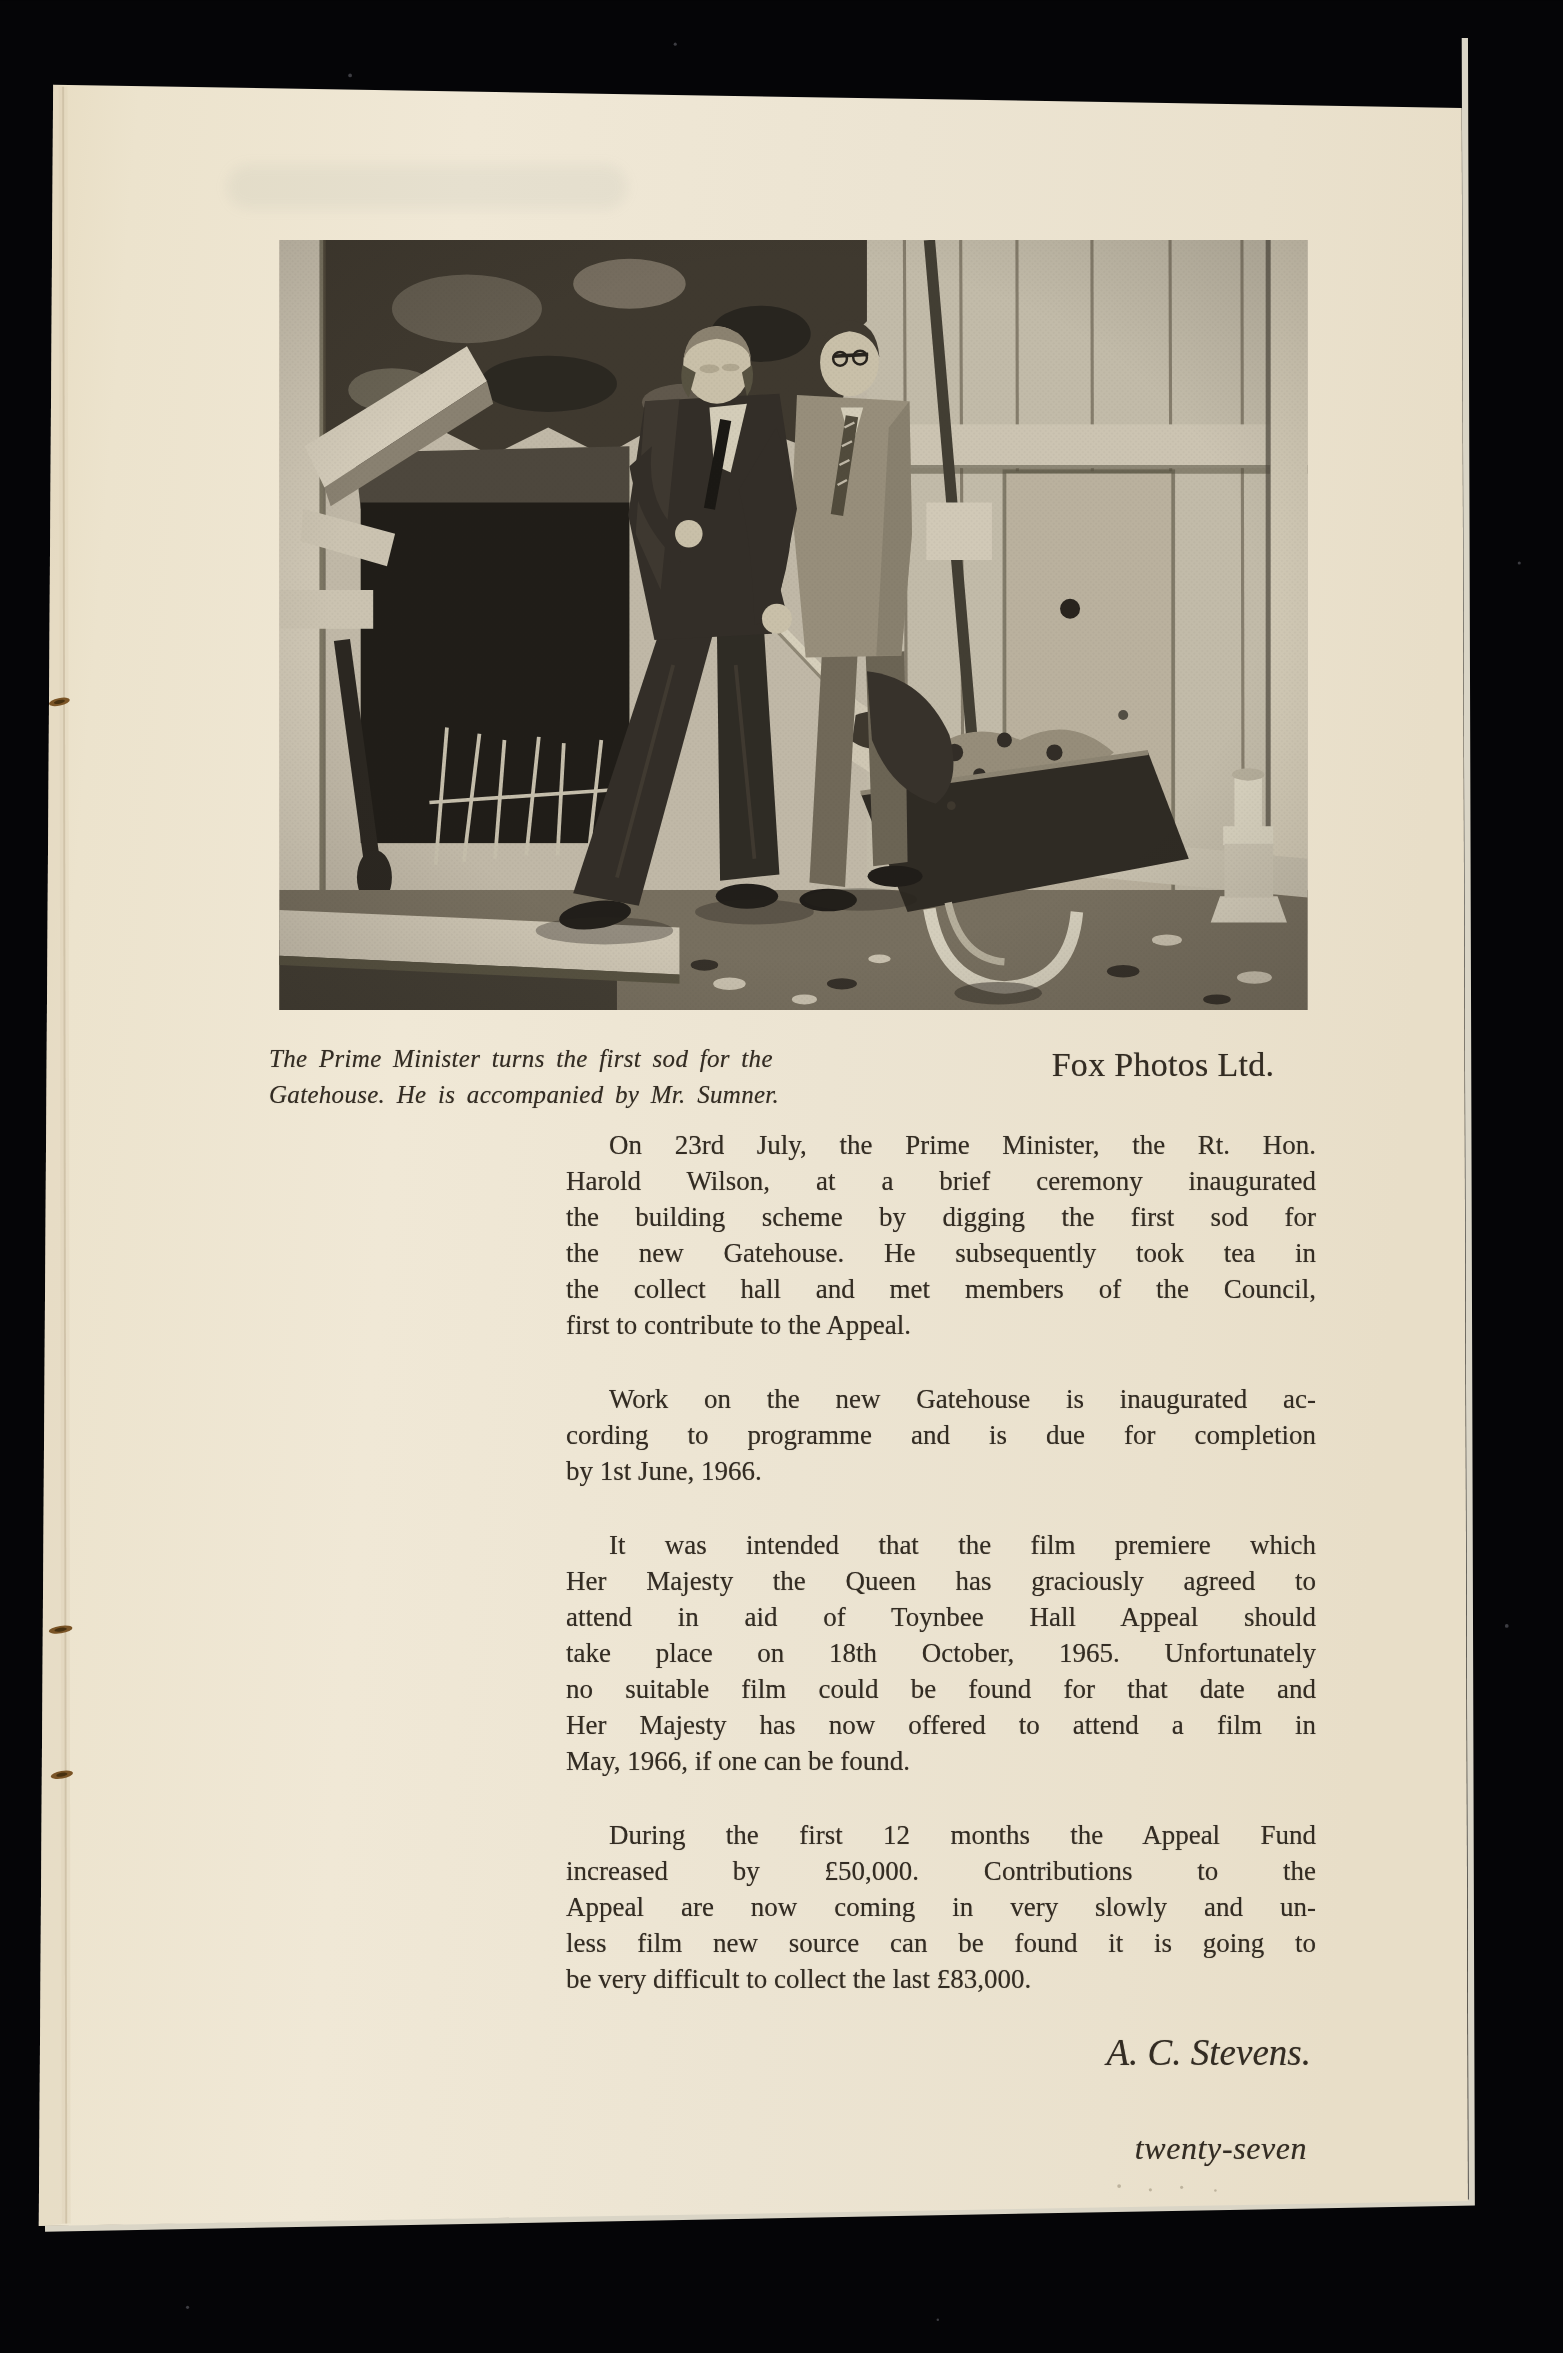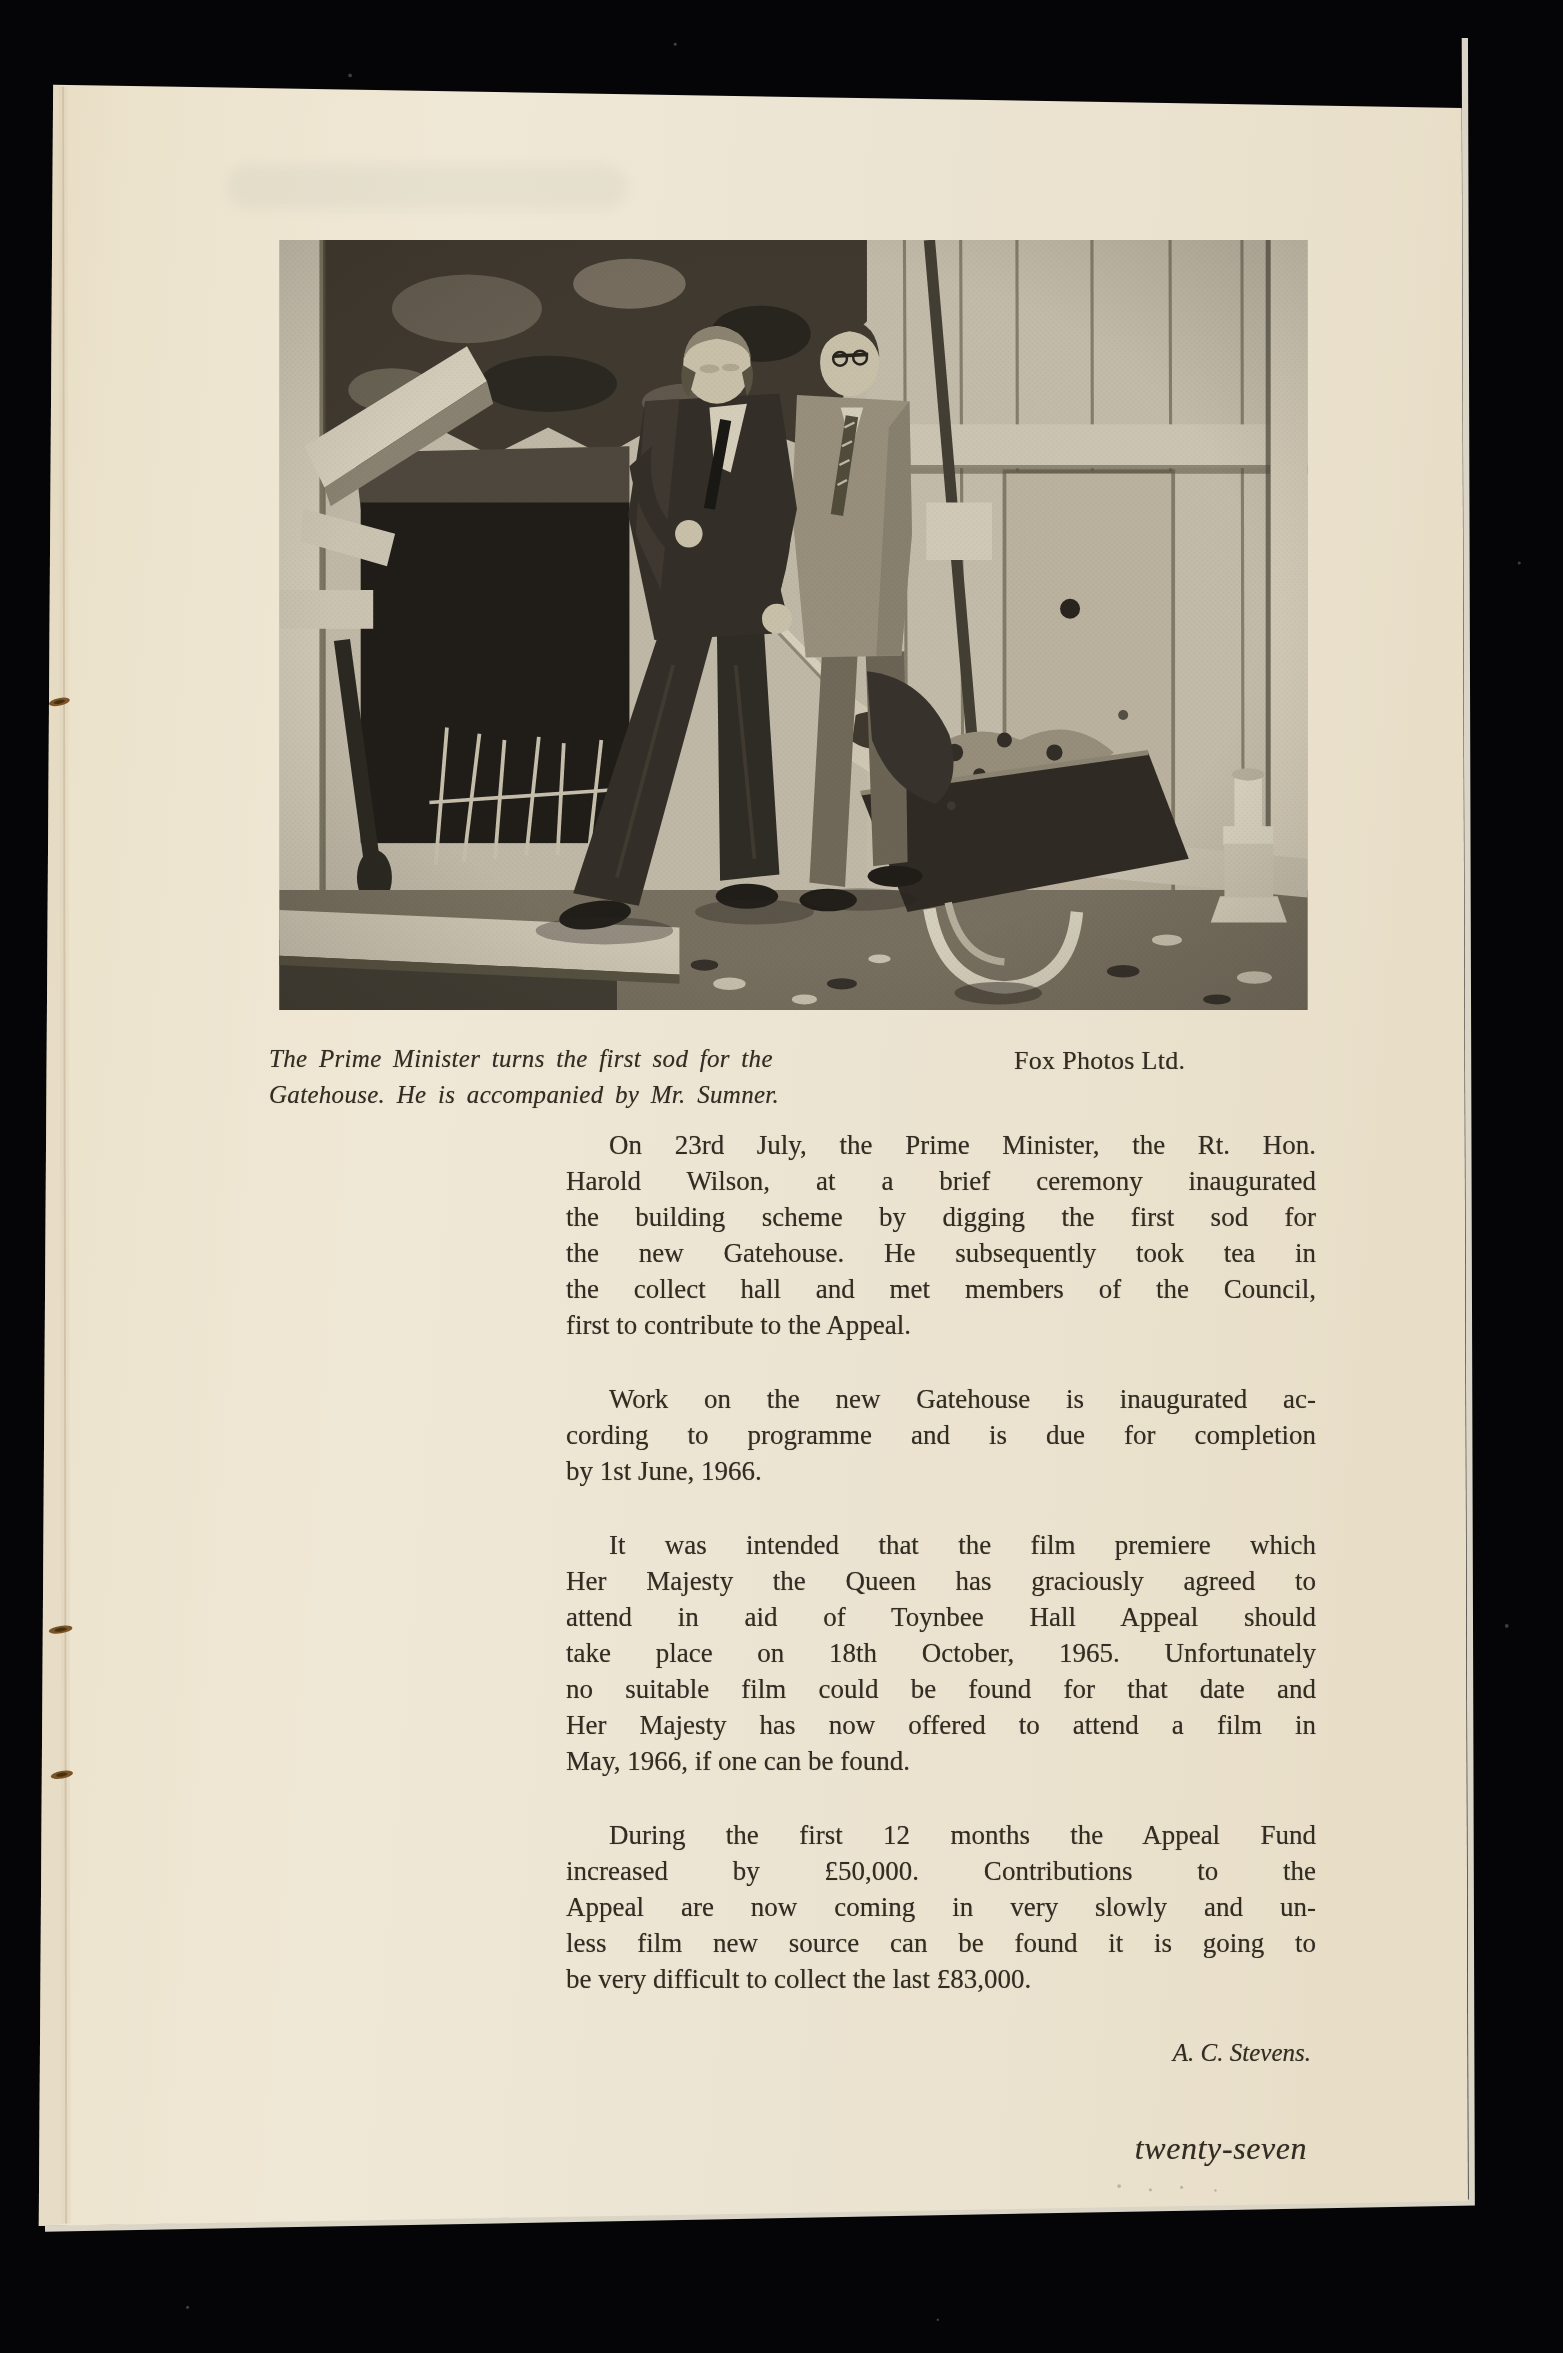--- a/index.html
+++ b/index.html
@@ -4,28 +4,28 @@
 <style>
   html,body{margin:0;padding:0;background:#000;}
   .stage{position:relative;width:1563px;height:2354px;background:#050507;overflow:hidden;
          font-family:"Liberation Serif",serif;}
   .backdrop{position:absolute;left:0;top:0;}
   .page-content{position:absolute;left:39px;top:84px;width:1430px;height:2144px;
                 color:#332c23;text-shadow:0 0 0.8px rgba(50,43,33,.5);}
   .photo-wrap{position:absolute;left:240px;top:156px;width:1029px;height:770px;}
   .caption{position:absolute;left:230px;top:957px;width:619px;
            font-style:italic;font-size:25px;line-height:36px;word-spacing:5px;letter-spacing:0.3px;}
-  .credit{position:absolute;left:975px;top:962px;width:250px;font-size:26px;text-align:left;
+  .credit{position:absolute;left:999px;top:962px;width:250px;font-size:34px;text-align:center;
           letter-spacing:0.3px;}
   .body-col{position:absolute;left:527px;top:1043px;width:750px;font-size:27px;line-height:36px;}
   .para{margin:0 0 38px 0;}
   .tline{text-align:justify;text-justify:inter-word;}
   .tline.just{text-align-last:justify;}
   .tline.ind{text-indent:43px;}
-  .sig{text-align:right;font-style:italic;font-size:25px;padding-right:5px;margin-top:16.3px;line-height:36px;}
+  .sig{text-align:right;font-style:italic;font-size:37px;padding-right:5px;margin-top:16.3px;line-height:36px;}
   .folio{text-align:right;font-style:italic;font-size:32px;padding-right:8.8px;letter-spacing:0.6px;
          margin-top:59px;line-height:36px;}
   .showthrough{position:absolute;left:188px;top:81px;width:400px;height:44px;border-radius:25px;
                background:rgba(150,158,148,.10);filter:blur(5.6px);}
 </style>
 </head>
 <body>
 
 <div class="stage">
 

